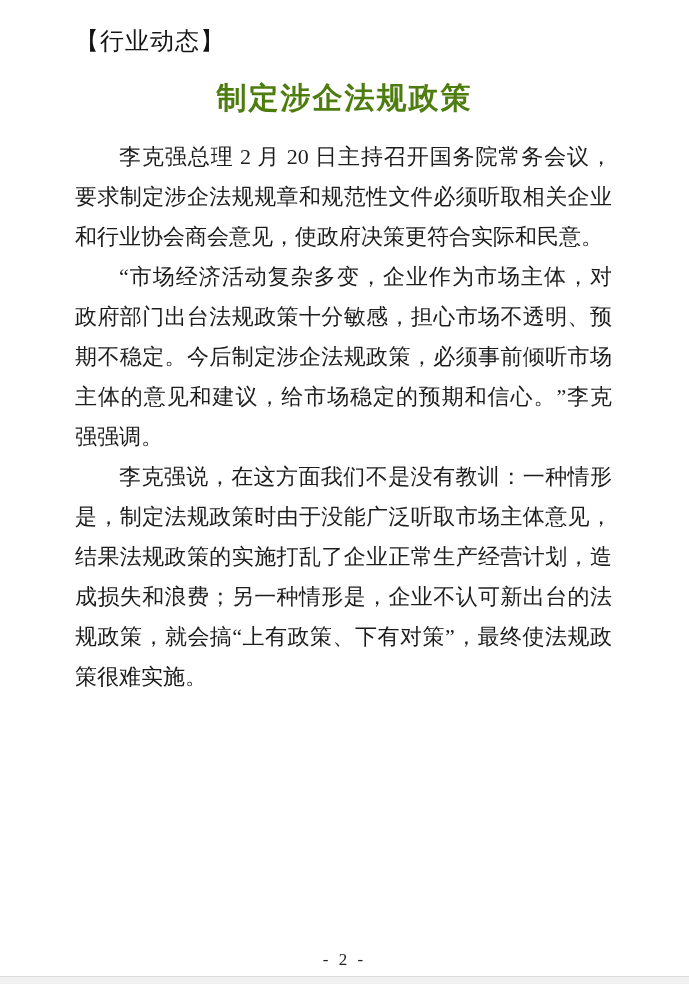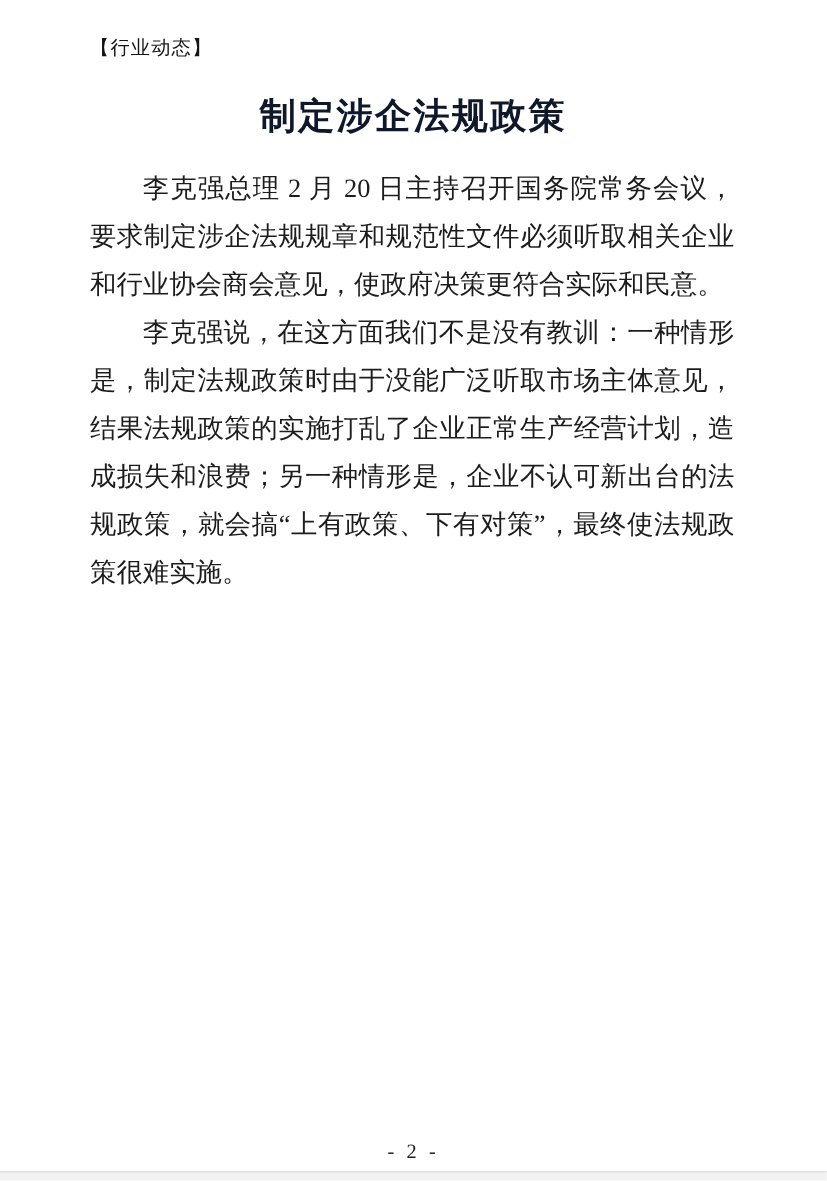--- a/index.html
+++ b/index.html
@@ -12,31 +12,31 @@
     width: 689px;
     height: 984px;
     background: #ffffff;
     overflow: hidden;
     font-family: "Liberation Serif", "DejaVu Serif", serif;
     color: #1c1c1c;
   }
   .section-tag {
     margin: 26px 0 0 75px;
     font-family: "Liberation Sans", "DejaVu Sans", sans-serif;
-    font-size: 16px;
+    font-size: 24px;
     line-height: 30px;
     font-weight: 500;
     color: #141414;
     letter-spacing: 1px;
   }
   .doc-title {
     margin: 12px 75px 0 75px;
     text-align: center;
     font-weight: bold;
-    color: #0f172a;
+    color: #4d7c0f;
     font-size: 30px;
   }
   .doc-title .title-line {
     display: block;
     line-height: 60px;
     letter-spacing: 2px;
   }
   .doc-body {
     margin: 9px 77px 0 75px;
     font-size: 22px;
@@ -76,20 +76,21 @@
 <div class="page">
 
   <div class="section-tag">【行业动态】</div>
 
   <h1 class="doc-title">
     <span class="title-line">制定涉企法规政策</span>
   </h1>
 
   <div class="doc-body">
     <p>李克强总理 2 月 20 日主持召开国务院常务会议，要求制定涉企法规规章和规范性文件必须听取相关企业和行业协会商会意见，使政府决策更符合实际和民意。</p>
+    <p>“市场经济活动复杂多变，企业作为市场主体，对政府部门出台法规政策十分敏感，担心市场不透明、预期不稳定。今后制定涉企法规政策，必须事前倾听市场主体的意见和建议，给市场稳定的预期和信心。”李克强强调。</p>
     <p>李克强说，在这方面我们不是没有教训：一种情形是，制定法规政策时由于没能广泛听取市场主体意见，结果法规政策的实施打乱了企业正常生产经营计划，造成损失和浪费；另一种情形是，企业不认可新出台的法规政策，就会搞“上有政策、下有对策”，最终使法规政策很难实施。</p>
   </div>
 
   <div class="page-footer">
     <span>- 2 -</span>
   </div>
 
   <div class="workspace-strip"></div>
 
 </div>

